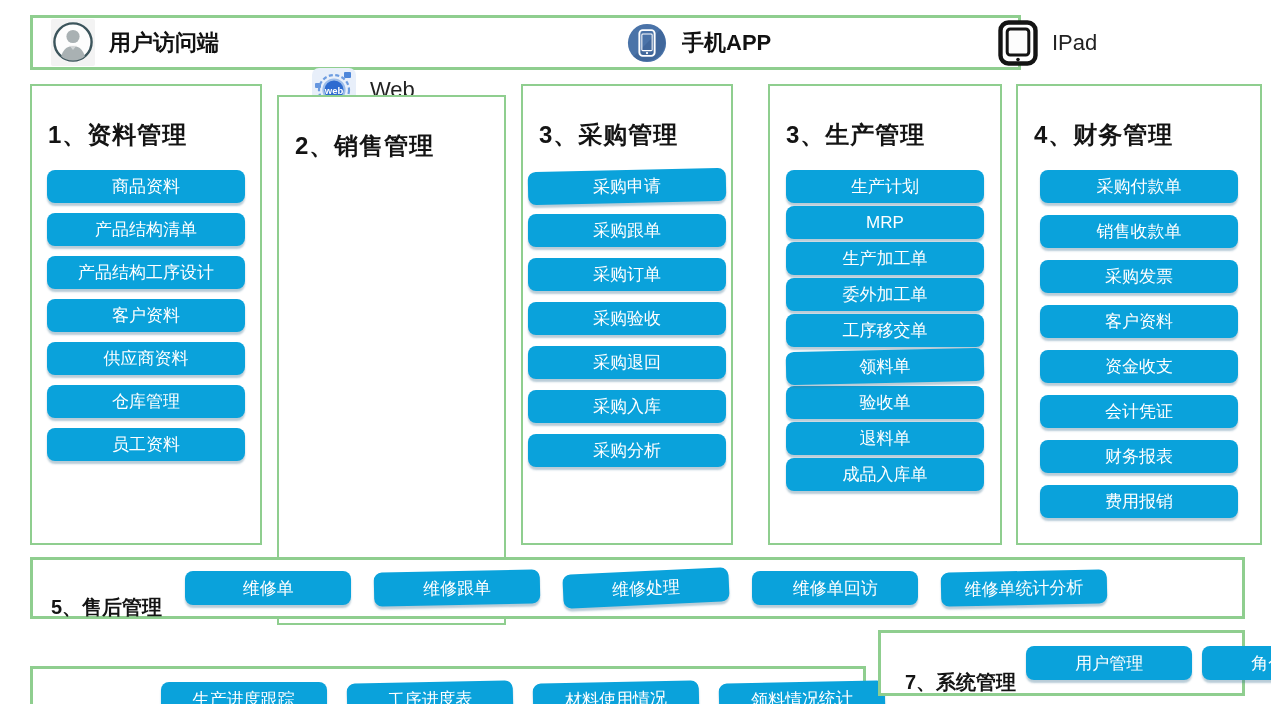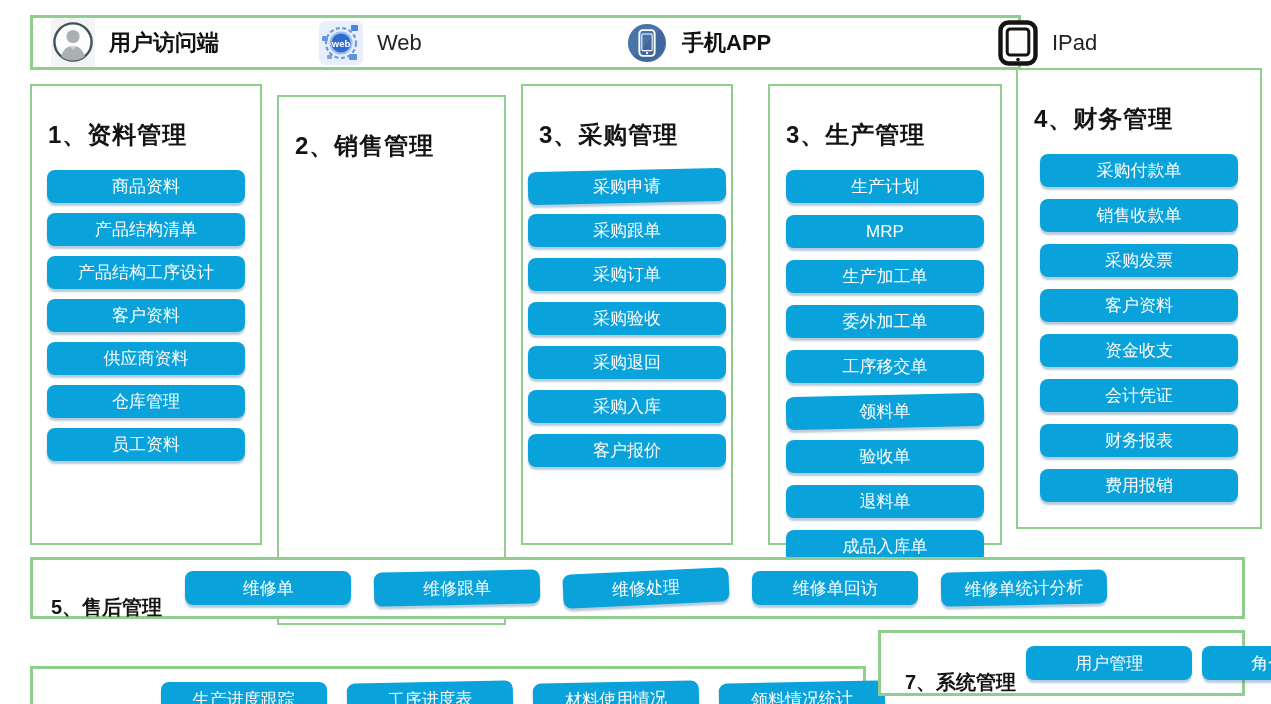--- a/index.html
+++ b/index.html
@@ -19,21 +19,21 @@
   }
   .btns{display:flex;flex-direction:column;align-items:center;margin-top:19px;}
   .btn{
     background:#0aa2db;color:#ffffff;
     display:flex;align-items:center;justify-content:center;
     height:33px;border-radius:8px;font-size:17px;white-space:nowrap;
     box-shadow:0 3px 2px rgba(70,120,150,.38);
     cursor:pointer;
   }
   .col .btn{min-width:170px;padding:0 14px;}
-  .g10{gap:10px}.g11{gap:11px}.g9{gap:12px}.g12{gap:12px}
+  .g10{gap:10px}.g11{gap:11px}.g9{gap:3px}.g12{gap:12px}
   .strip{display:flex;align-items:center;padding-left:18px;}
   .strip-title{font-size:20px;font-weight:700;color:#141414;white-space:nowrap;margin-top:38px;}
   .strip .btn{height:34px;padding:0 20px;min-width:126px;}
   .s5{gap:23px}.s6{gap:20px}.s7{gap:10px}
   .t1{transform:rotate(-1.2deg);}
   .t2{transform:rotate(-2.6deg);}
   
   .tb-item{position:absolute;top:0;height:100%;display:flex;align-items:center;gap:14px;}
   .tb-label{font-size:22px;color:#222;}
   .tb-label.cn{font-weight:600;color:#111;}
@@ -53,21 +53,21 @@
       <circle cx="22" cy="23" r="18.6" fill="#fdfdfd" stroke="#3c555c" stroke-width="2.4"></circle>
       <g clip-path="url(#uc)">
         <circle cx="22" cy="17.5" r="6.6" fill="#a9b1b3"></circle>
         <path d="M9 42 q2.5 -15 13 -15 q10.5 0 13 15 z" fill="#a9b1b3"></path>
         <path d="M18 26 l4 5 l4 -5" fill="#f3f3f3" opacity="0.55"></path>
       </g>
     </svg>
     <span class="tb-label cn">用户访问端</span>
   </div>
 
-  <div class="tb-item" style="left:286px;">
+  <div class="tb-item" style="left:279px;margin-top:47px;">
     <svg class="icon" width="44" height="44" viewBox="0 0 44 44">
       <rect width="44" height="44" rx="7" fill="#e8effa"></rect>
       <rect x="32" y="4" width="7" height="6" rx="1" fill="#4d86d9"></rect>
       <rect x="3" y="15" width="6" height="5" rx="1" fill="#4d86d9" opacity="0.85"></rect>
       <rect x="30" y="33" width="8" height="6" rx="1" fill="#4d86d9" opacity="0.9"></rect>
       <rect x="8" y="34" width="5" height="4" rx="1" fill="#4d86d9" opacity="0.7"></rect>
       <circle cx="22" cy="22" r="15" fill="none" stroke="#6d9ce0" stroke-width="2.2" stroke-dasharray="4 2.5"></circle>
       <circle cx="22" cy="22" r="10.6" fill="#2e6bd0" stroke="#9dbdea" stroke-width="2"></circle>
       <text x="22" y="25.6" text-anchor="middle" font-size="9.5" font-weight="bold" fill="#ffffff">web</text>
     </svg>
@@ -114,40 +114,40 @@
 
 <div class="box col" style="left:521px;top:84px;width:212px;height:461px;">
   <div class="col-title">3、采购管理</div>
   <div class="btns g11">
     <div class="btn t1">采购申请</div>
     <div class="btn">采购跟单</div>
     <div class="btn">采购订单</div>
     <div class="btn">采购验收</div>
     <div class="btn">采购退回</div>
     <div class="btn">采购入库</div>
-    <div class="btn">客户报价</div>
+    <div class="btn">采购分析</div>
   </div>
 </div>
 
 <div class="box col" style="left:768px;top:84px;width:234px;height:461px;">
   <div class="col-title">3、生产管理</div>
   <div class="btns g9">
     <div class="btn">生产计划</div>
     <div class="btn">MRP</div>
     <div class="btn">生产加工单</div>
     <div class="btn">委外加工单</div>
     <div class="btn">工序移交单</div>
     <div class="btn t1">领料单</div>
     <div class="btn">验收单</div>
     <div class="btn">退料单</div>
     <div class="btn">成品入库单</div>
   </div>
 </div>
 
-<div class="box col" style="left:1016px;top:68px;width:246px;height:461px;">
+<div class="box col" style="left:1016px;top:84px;width:246px;height:461px;">
   <div class="col-title">4、财务管理</div>
   <div class="btns g12">
     <div class="btn">采购付款单</div>
     <div class="btn">销售收款单</div>
     <div class="btn">采购发票</div>
     <div class="btn">客户资料</div>
     <div class="btn">资金收支</div>
     <div class="btn">会计凭证</div>
     <div class="btn">财务报表</div>
     <div class="btn">费用报销</div>

